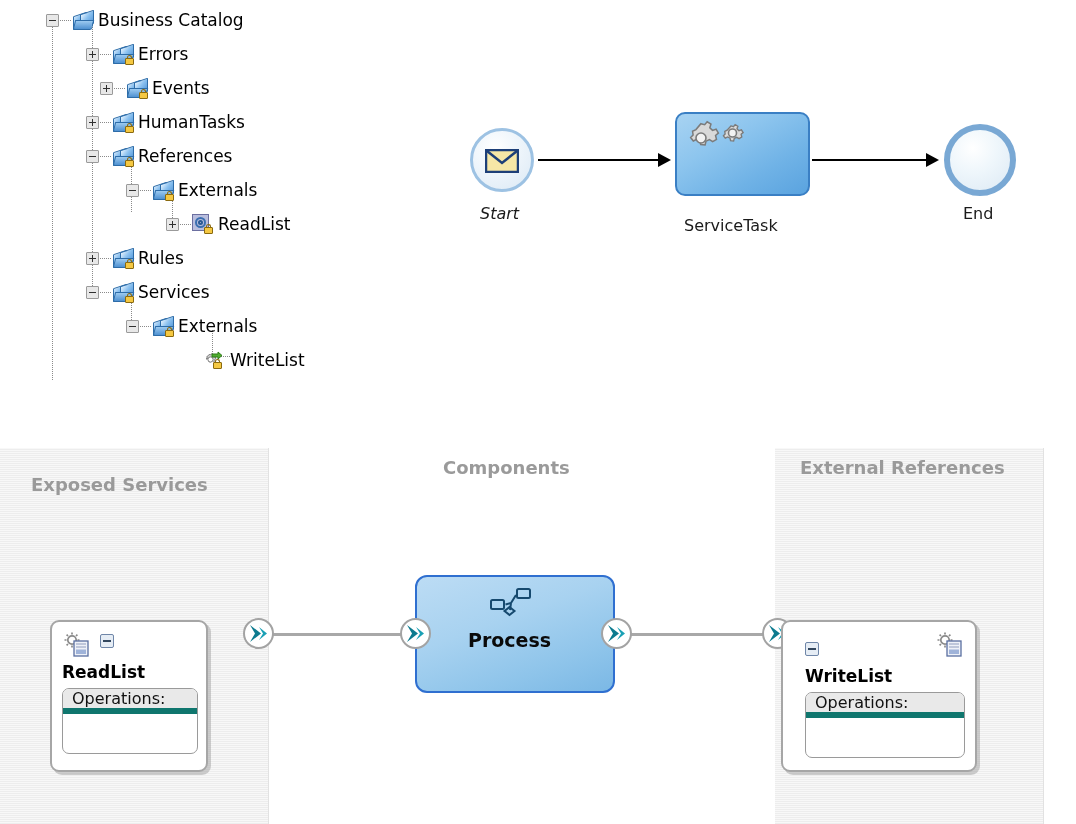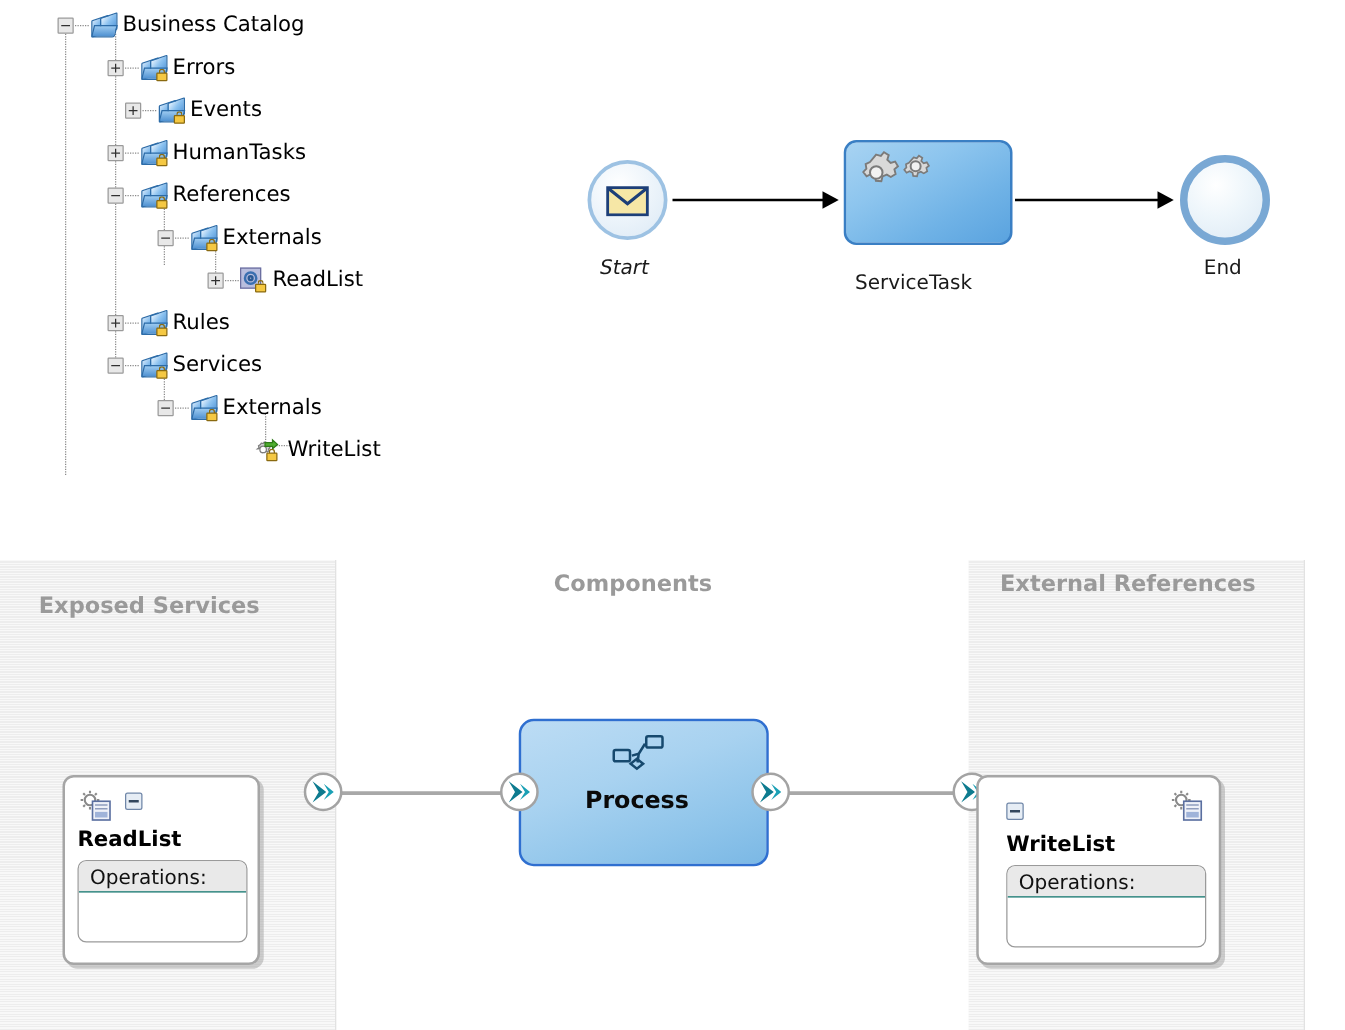--- a/index.html
+++ b/index.html
@@ -72,21 +72,21 @@
      background:
        repeating-linear-gradient(0deg,#ededed 0px,#ededed 1px,#f8f8f8 1px,#f8f8f8 2px),
        #f2f2f2;
      border-right:1px solid #e2e2e2;}
   .panel-title{position:absolute;font-size:18px;font-weight:bold;color:#9a9a9a;
      font-family:"DejaVu Sans","Liberation Sans",sans-serif;white-space:nowrap;letter-spacing:0px;}
   .sbox{position:absolute;background:#ffffff;border:2px solid #a6a6a6;border-radius:9px;
      box-shadow:3px 3px 0 rgba(150,150,150,.45);box-sizing:border-box;}
   .sbox-title{position:absolute;font-size:17px;font-weight:bold;color:#000;white-space:nowrap;}
   .optbox{position:absolute;border:1px solid #9a9a9a;border-radius:7px;background:#fff;box-sizing:border-box;overflow:hidden;}
-  .opthdr{height:25px;background:#e9e9e9;border-bottom:1px solid #0f766e;
+  .opthdr{height:25px;background:#e9e9e9;border-bottom:6px solid #0f766e;
      font-size:16px;color:#111;padding-left:9px;display:flex;align-items:center;box-sizing:border-box;}
   .optrow{height:28px;font-size:16px;color:#111;padding-left:5px;display:flex;align-items:center;box-sizing:border-box;}
   .mini-toggle{position:absolute;width:14px;height:14px;border:1px solid #6f86a8;background:#e6edf5;box-sizing:border-box;border-radius:2px;}
   .mini-toggle::before{content:"";position:absolute;left:2px;top:5px;width:8px;height:2px;background:#33475e;}
   .comp{position:absolute;width:200px;height:118px;border-radius:12px;
      border:2px solid #2f6fd0;box-sizing:border-box;
      background:linear-gradient(160deg,#bcdcf4 0%,#a8d2f0 40%,#8ec4ea 75%,#7bb8e5 100%);}
   .comp-title{position:absolute;font-size:19px;font-weight:bold;color:#0a0a0a;white-space:nowrap;}
   .wireline{position:absolute;height:3px;background:#a8a8a8;}
   .port{position:absolute;width:31px;height:31px;border-radius:50%;background:#fff;border:2px solid #a3a3a3;box-sizing:border-box;}

